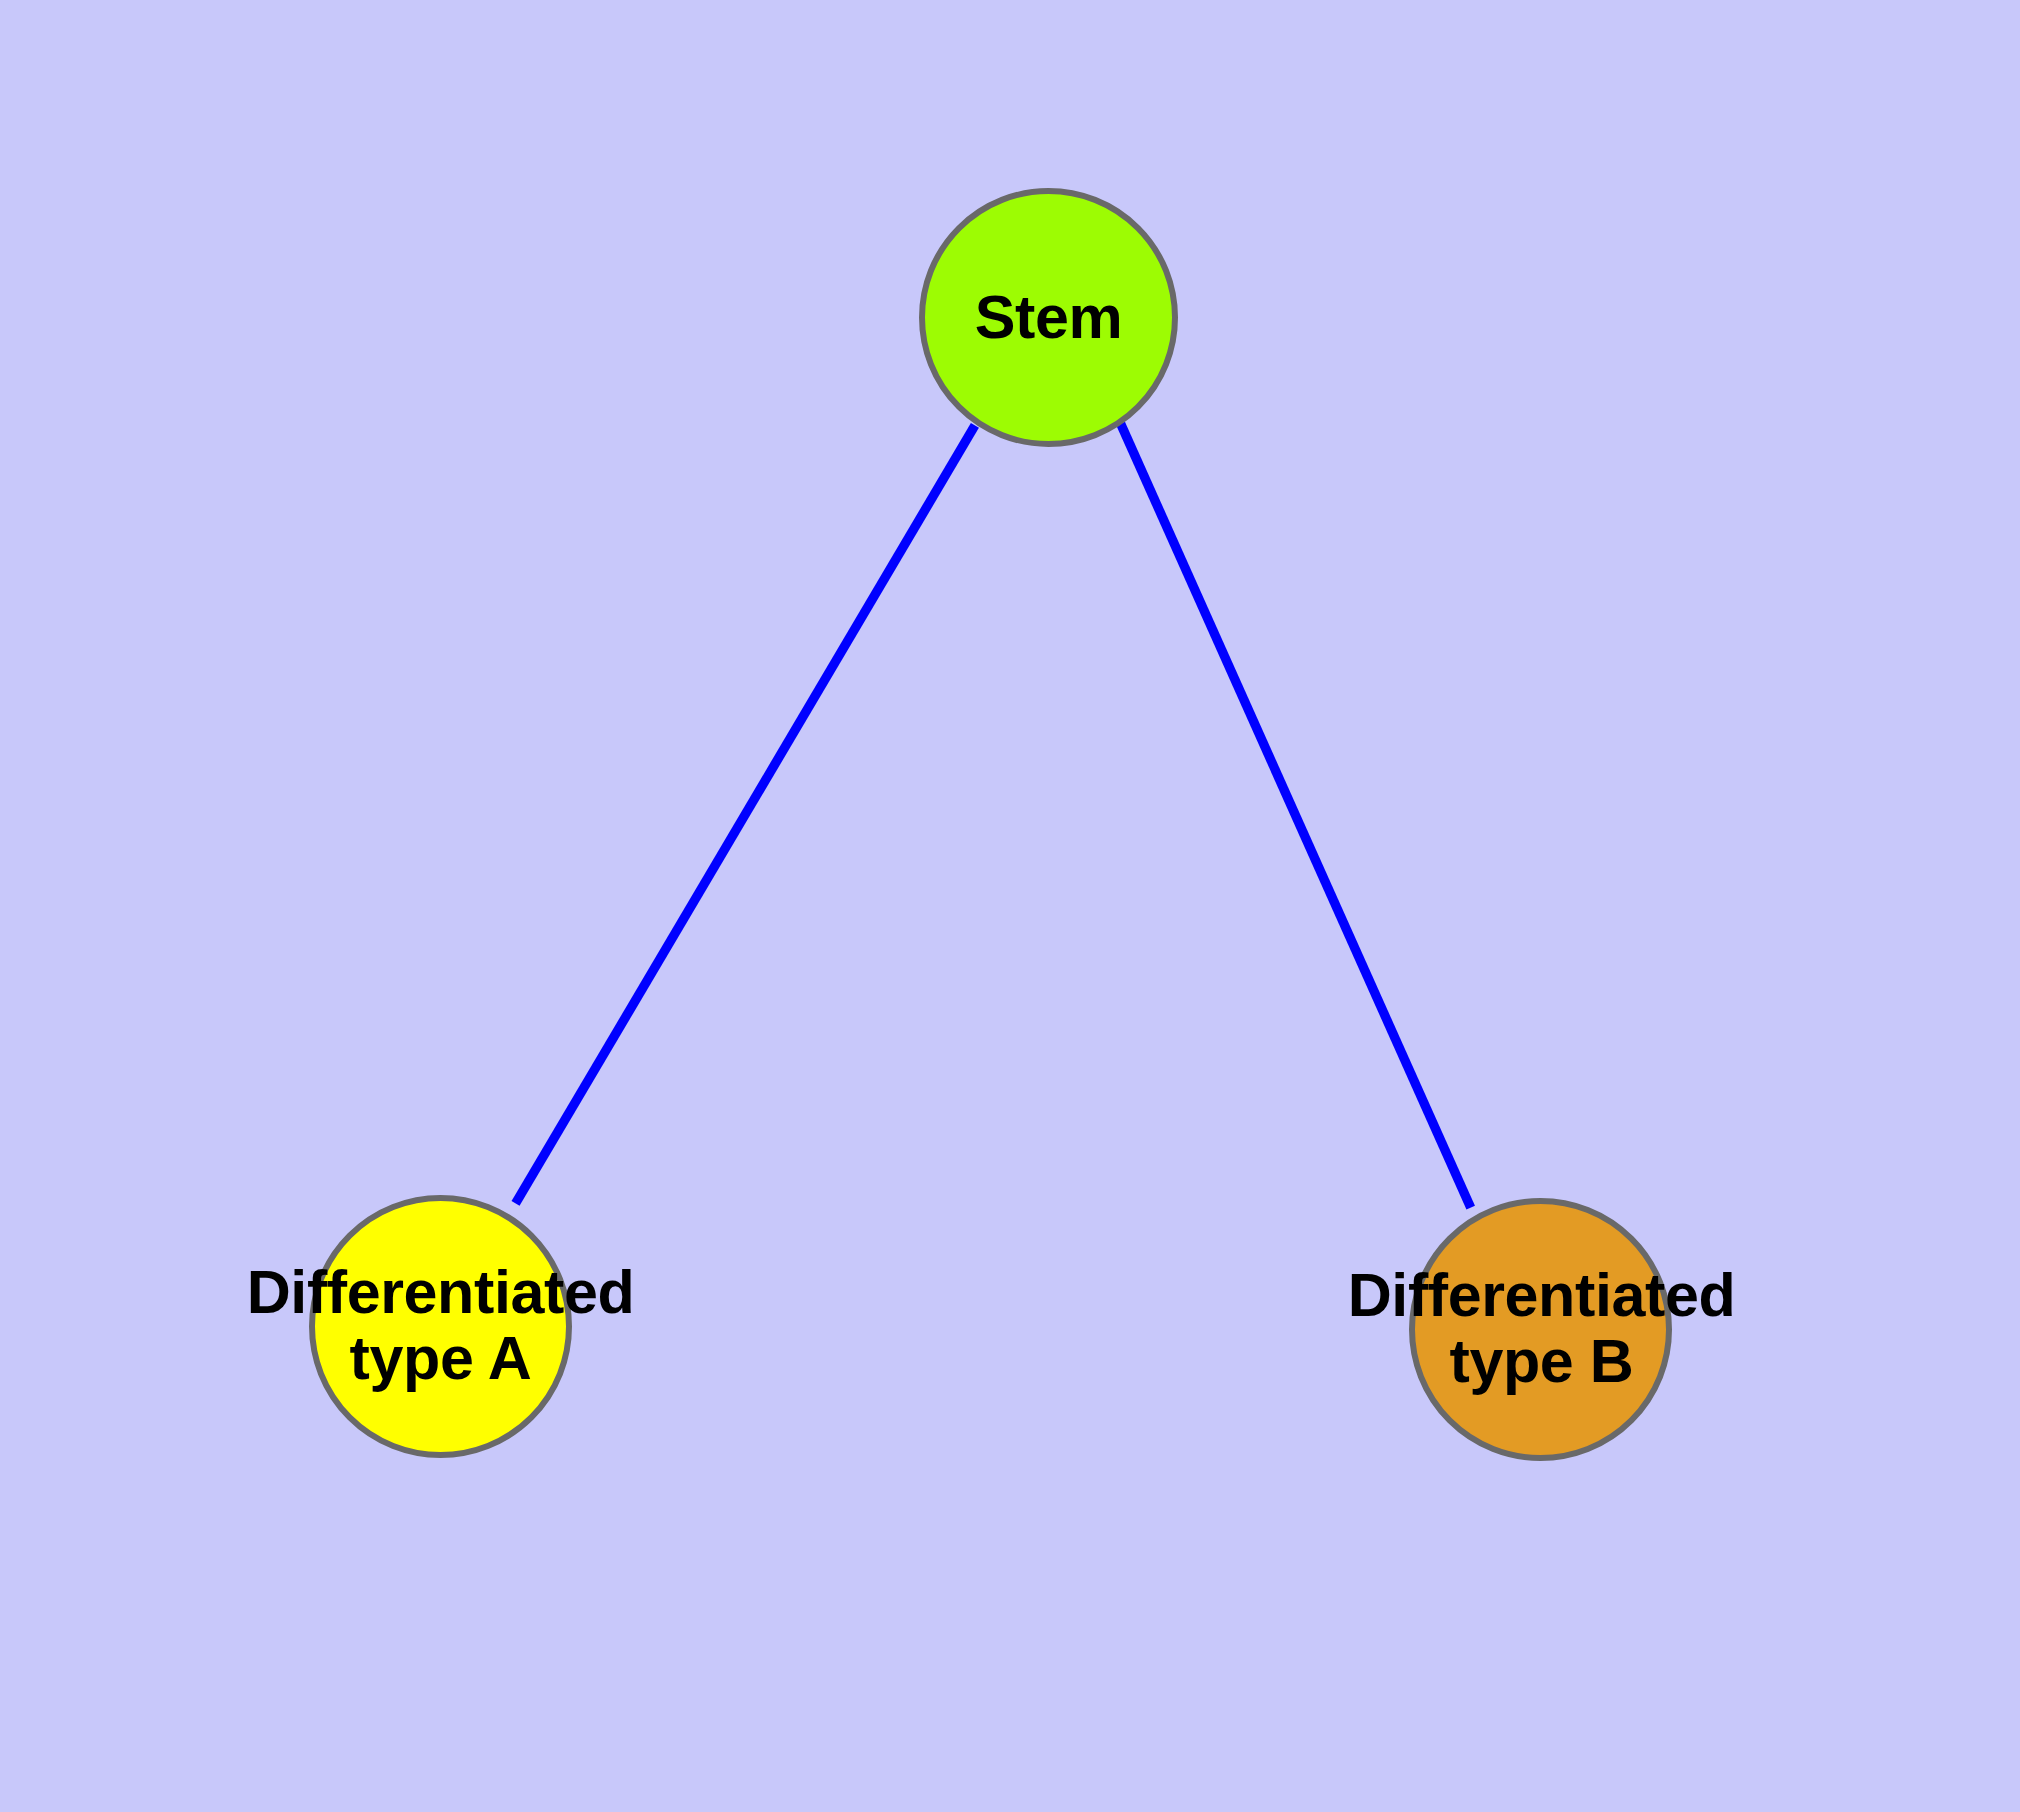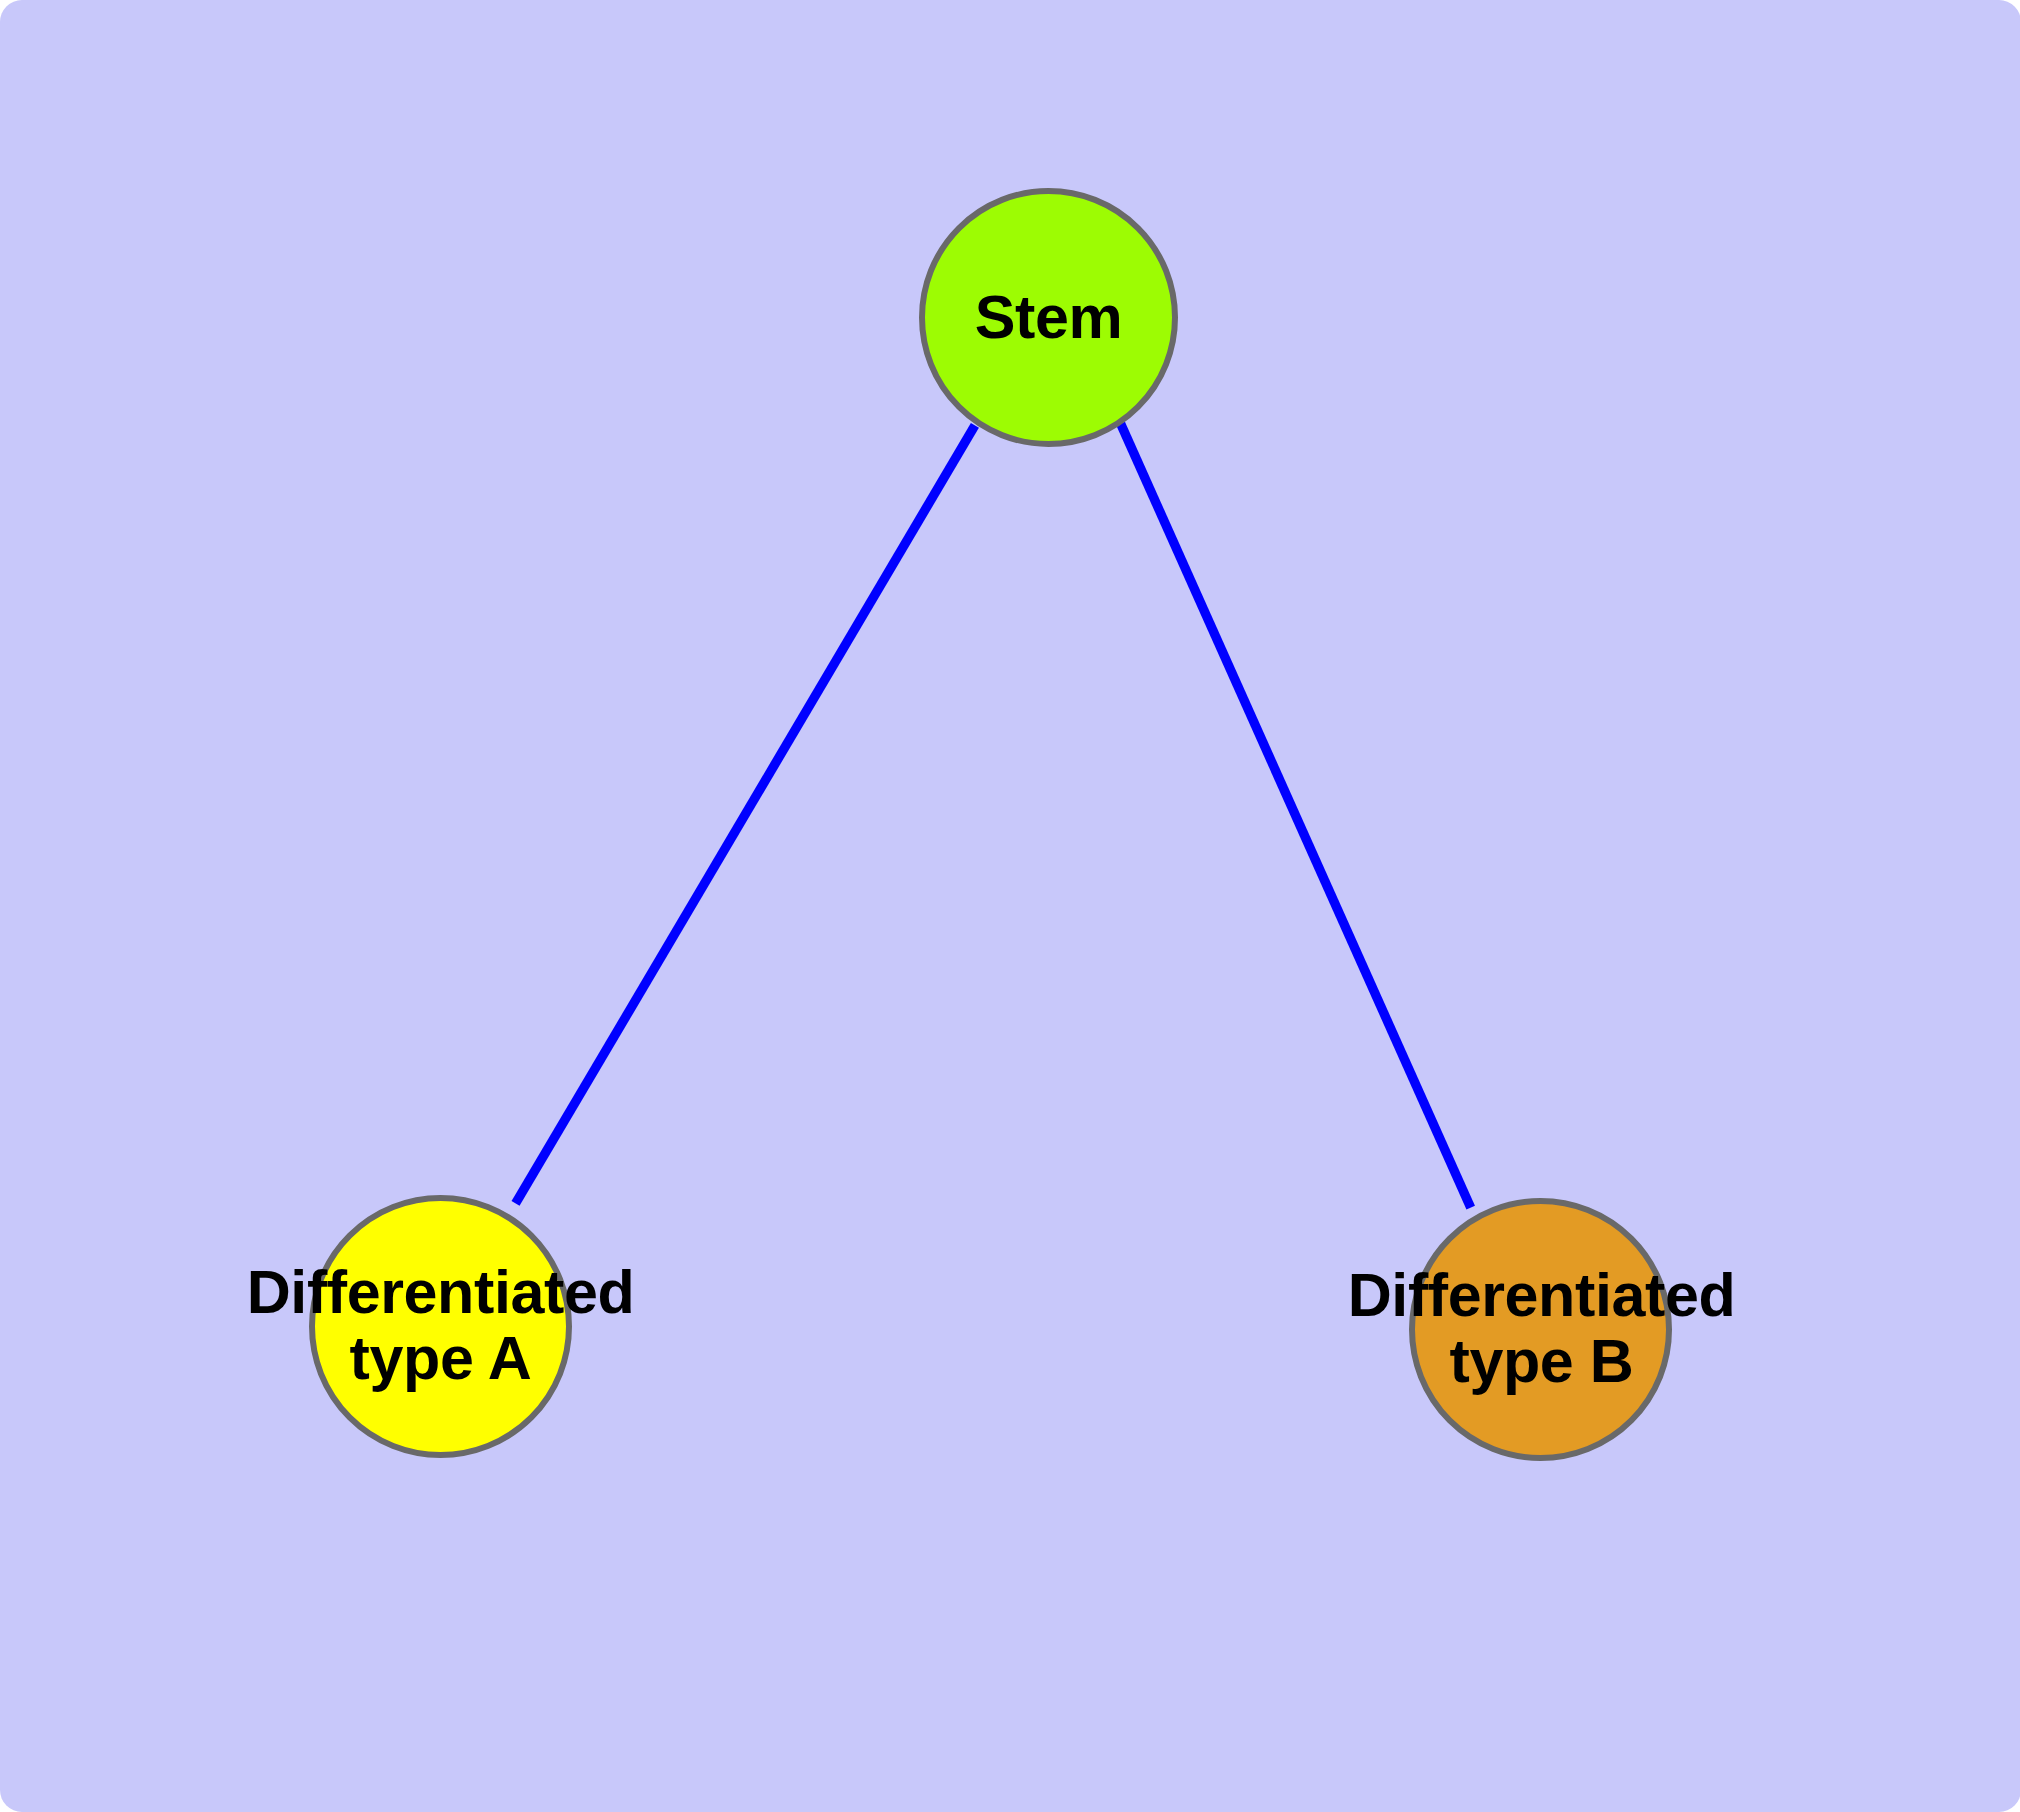--- a/index.html
+++ b/index.html
@@ -38,21 +38,21 @@
     font-weight: bold;
     text-align: center;
     white-space: pre;
     line-height: 1.08;
     letter-spacing: -0.4px;
   }
 </style>
 </head>
 <body>
 
-<div id="graph-canvas" style="background: rgb(200, 200, 250); border-radius: 22px;">
+<div id="graph-canvas" style="background: rgb(200, 200, 250);">
 
   <svg id="edge-layer" viewBox="0 0 2384 2138" width="2021" height="1812" xmlns="http://www.w3.org/2000/svg">
     <line x1="1150" y1="502" x2="608" y2="1420" stroke="#0000ff" stroke-width="11" stroke-linecap="butt"></line>
     <line x1="1322" y1="500" x2="1735" y2="1425" stroke="#0000ff" stroke-width="11" stroke-linecap="butt"></line>
   </svg>
 
   <div class="node" style="left: 919px; top: 188px; width: 259px; height: 259px; background: rgb(157, 252, 3); border-color: rgb(105, 105, 105);"></div>
   <div class="node" style="left: 309px; top: 1195px; width: 263px; height: 263px; background: rgb(255, 255, 0); border-color: rgb(105, 105, 105);"></div>
   <div class="node" style="left: 1409px; top: 1198px; width: 263px; height: 263px; background: rgb(227, 155, 36); border-color: rgb(105, 105, 105);"></div>
 

